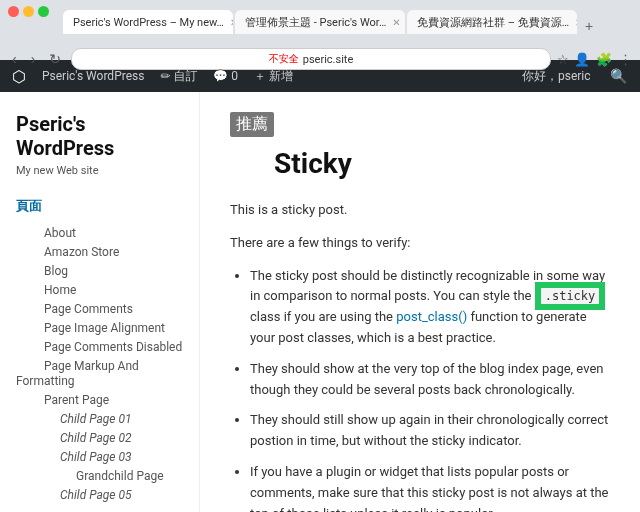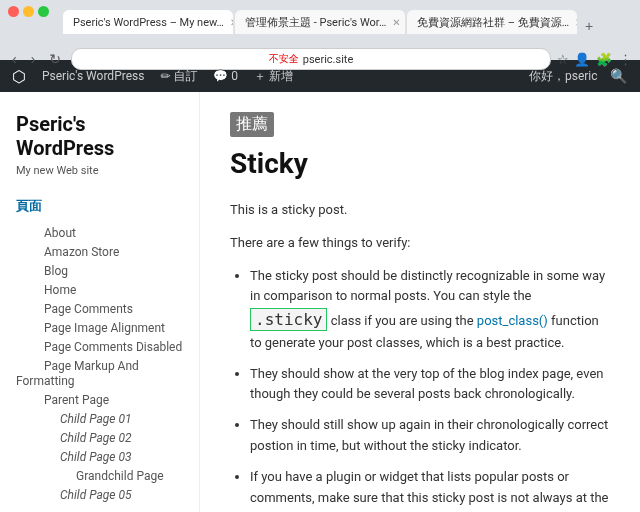--- a/index.html
+++ b/index.html
@@ -25,46 +25,46 @@
     .url-box { flex: 1; background: #fff; border: 1px solid #ccc; border-radius: 10px; padding: 3px 10px; font-size: 11px; display: flex; align-items: center; gap: 4px; justify-content: center; }
     .url-text { color: #333; font-size: 11px; }
     .url-secure { color: #e00; font-size: 10px; }
     .browser-actions { display: flex; gap: 6px; align-items: center; }
     .browser-icon-btn { background: none; border: none; color: #555; cursor: pointer; font-size: 13px; }
 
     
     .wp-admin-bar { background: #23282d; color: #ccc; height: 32px; display: flex; align-items: center; padding: 0 12px; gap: 16px; font-size: 12px; }
     .wp-admin-item { color: #ccc; cursor: pointer; display: flex; align-items: center; gap: 4px; }
     .wp-logo { color: #fff; font-size: 16px; }
-    .wp-admin-right { margin-left: auto; display: flex; align-items: center; gap: 13px; }
+    .wp-admin-right { margin-left: auto; display: flex; align-items: center; gap: 20px; }
     .wp-search-icon { color: #ccc; font-size: 14px; cursor: pointer; }
 
     
     .page-wrapper { display: flex; height: calc(512px - 60px - 32px); background: #fff; }
 
     
     .sidebar { width: 200px; min-width: 200px; padding: 20px 16px; background: #fff; border-right: 1px solid #eee; overflow-y: auto; }
     .site-title { font-size: 20px; font-weight: bold; line-height: 1.2; margin-bottom: 4px; color: #111; }
     .site-tagline { font-size: 11px; color: #555; margin-bottom: 20px; }
     .sidebar-section-title { font-size: 13px; font-weight: bold; color: #0369a1; margin-bottom: 10px; margin-top: 4px; }
     .sidebar-nav { list-style: none; }
     .sidebar-nav li { margin-bottom: 4px; }
     .sidebar-nav a { color: #555; text-decoration: none; font-size: 12px; margin-left: 28px; }
     .sidebar-nav .child { padding-left: 16px; font-style: italic; }
     .sidebar-nav .grandchild { padding-left: 32px; }
 
     
     .main-content { flex: 1; padding: 20px 30px; overflow-y: auto; background: #fff; }
     .sticky-badge { display: inline-block; background: #777; color: #fff; font-size: 16px; padding: 2px 6px; border-radius: 2px; margin-bottom: 10px; }
-    .post-title { font-size: 28px; font-weight: bold; color: #111; margin-bottom: 20px; }
+    .post-title { font-size: 28px; font-weight: bold; color: #111; margin-bottom: 20px; margin-left: 44px; }
     .post-body { font-size: 13px; line-height: 1.6; color: #333; }
     .post-body p { margin-bottom: 12px; }
     .post-body ul { margin-left: 20px; margin-bottom: 12px; }
     .post-body ul li { margin-bottom: 10px; }
-    .post-body code { background: #f4f4f4; border: 1px solid #22c55e; padding: 1px 4px; font-size: 16px; font-family: monospace; }
+    .post-body code { background: #f4f4f4; border: 6px solid #22c55e; padding: 1px 4px; font-size: 12px; font-family: monospace; }
   </style>
 </head>
 <body>
 
 <div class="browser-chrome">
   <div class="browser-titlebar">
     <div class="traffic-lights">
       <div class="tl tl-red"></div>
       <div class="tl tl-yellow"></div>
       <div class="tl tl-green"></div>

